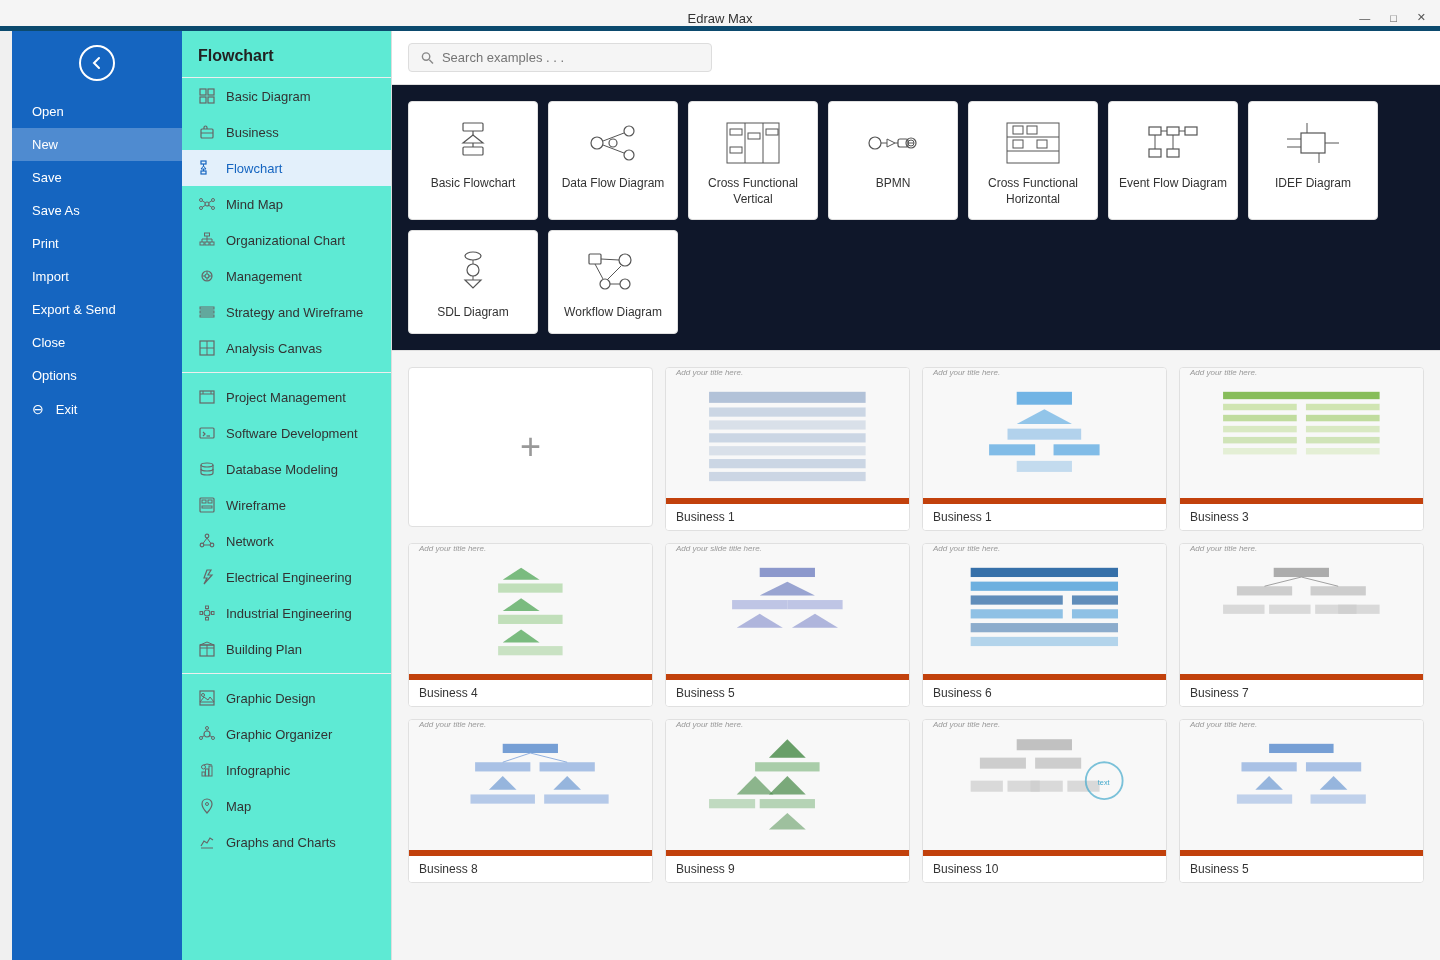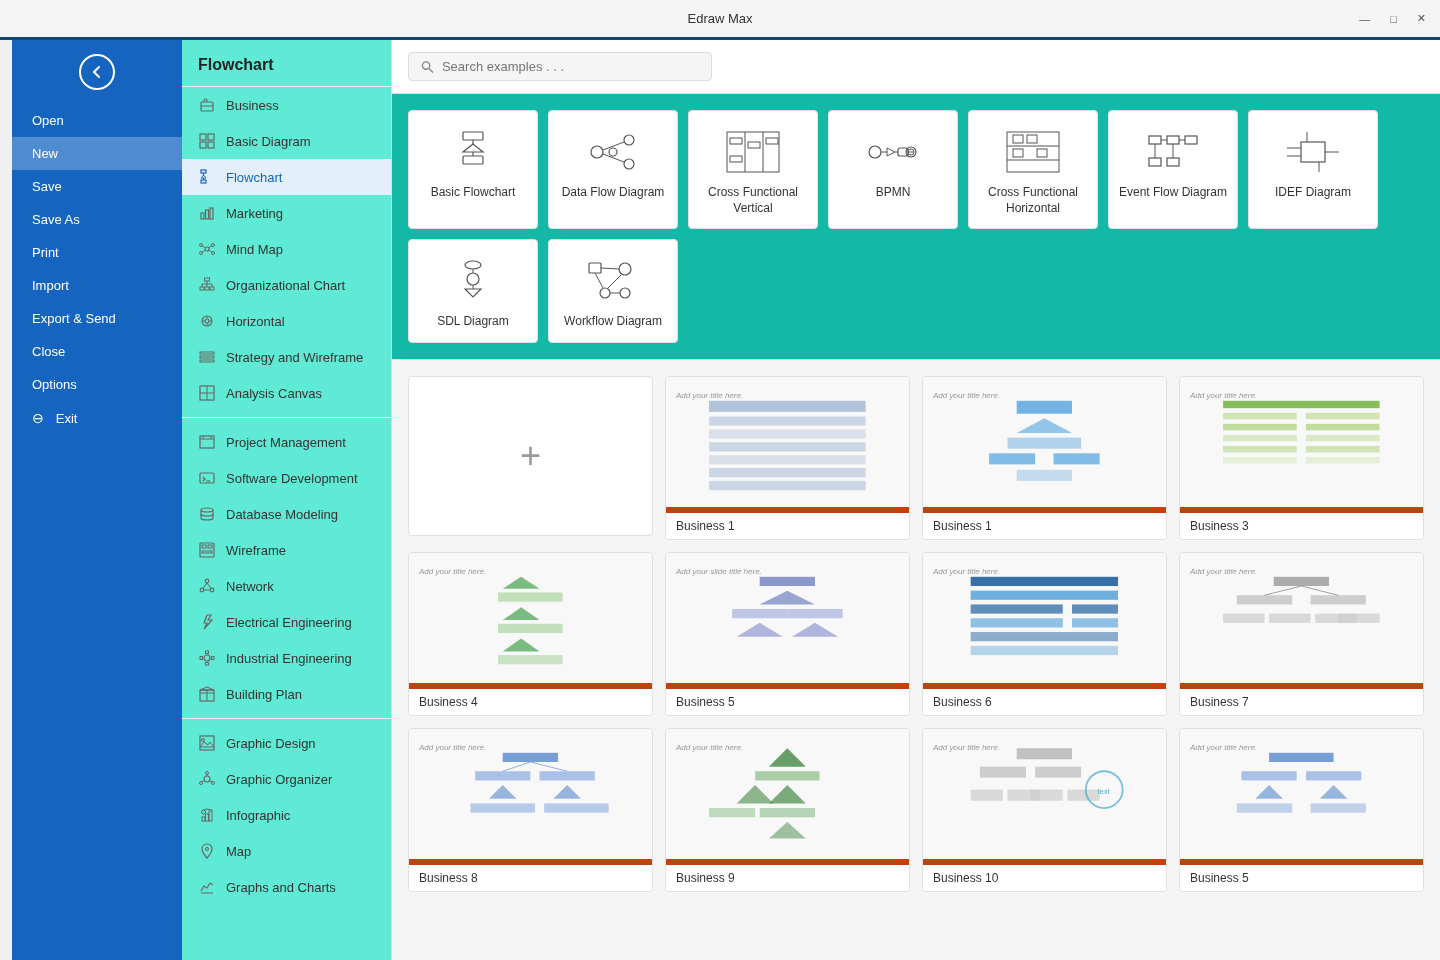--- a/index.html
+++ b/index.html
@@ -1,25 +1,25 @@
 <!DOCTYPE html>
 <html><head>
   <meta charset="utf-8">
   <style>
     * { box-sizing: border-box; margin: 0; padding: 0; }
     body { font-family: 'Segoe UI', Arial, sans-serif; font-size: 13px; background: #f0f0f0; display: flex; flex-direction: column; height: 960px; overflow: hidden; }
 
     
     .title-bar {
-      height: 40px;
+      height: 31px;
       background: #f5f5f5;
       display: flex;
-      align-items: center;
+      align-items: flex-end;
       justify-content: center;
-      border-bottom: 3px solid #0c4a6e;
+      border-bottom: 5px solid #0c4a6e;
       position: relative;
     }
     .title-bar-title {
       font-size: 13px;
       color: #333;
       font-weight: 500;
     }
     .title-bar-controls {
       position: absolute;
       right: 8px;
@@ -156,21 +156,21 @@
       background: transparent;
       outline: none;
       font-size: 13px;
       color: #888;
       width: 100%;
     }
 
     
     .section-top {
       padding: 16px;
-      background: #14b8a6;
+      background: #0f172a;
       border-bottom: 1px solid #e0e0e0;
     }
     .diagram-types-grid {
       display: flex;
       flex-wrap: wrap;
       gap: 10px;
     }
     .diagram-type-card {
       width: 130px;
       border: 1px solid #e0e0e0;
@@ -252,21 +252,21 @@
       height: 44px;
     }
 
     
     ::-webkit-scrollbar { width: 6px; }
     ::-webkit-scrollbar-thumb { background: #ccc; border-radius: 3px; }
 
     
     .add-title {
       position: absolute;
-      top: 14px;
+      top: 0;
       left: 10px;
       font-size: 8px;
       color: #999;
       font-style: italic;
     }
   </style>
 </head>
 <body>
 
 <div class="title-bar">
@@ -323,59 +323,49 @@
     </div>
   </div>
 
   <div class="mid-sidebar">
     <div class="mid-sidebar-title">Flowchart</div>
 
     <div>
       <div class="mid-sidebar-item">
         <span class="icon">
           <svg width="16" height="16" viewBox="0 0 16 16" fill="none">
-              <rect x="2" y="5" width="12" height="9" rx="1" stroke="#666" stroke-width="1.2"></rect>
-              <path d="M5 5V3.5a1.5 1.5 0 0 1 3 0V5" stroke="#666" stroke-width="1.2"></path>
-              <line x1="2" y1="9" x2="14" y2="9" stroke="#666" stroke-width="1"></line>
-            </svg>
-        </span>
-        <span>Business</span>
-      </div>
-      <div class="mid-sidebar-item">
-        <span class="icon">
-          <svg width="16" height="16" viewBox="0 0 16 16" fill="none">
               <rect x="1" y="1" width="6" height="6" stroke="#666" stroke-width="1.2"></rect>
               <rect x="9" y="1" width="6" height="6" stroke="#666" stroke-width="1.2"></rect>
               <rect x="1" y="9" width="6" height="6" stroke="#666" stroke-width="1.2"></rect>
               <rect x="9" y="9" width="6" height="6" stroke="#666" stroke-width="1.2"></rect>
             </svg>
         </span>
         <span>Basic Diagram</span>
+      </div>
+      <div class="mid-sidebar-item">
+        <span class="icon">
+          <svg width="16" height="16" viewBox="0 0 16 16" fill="none">
+              <rect x="2" y="5" width="12" height="9" rx="1" stroke="#666" stroke-width="1.2"></rect>
+              <path d="M5 5V3.5a1.5 1.5 0 0 1 3 0V5" stroke="#666" stroke-width="1.2"></path>
+              <line x1="2" y1="9" x2="14" y2="9" stroke="#666" stroke-width="1"></line>
+            </svg>
+        </span>
+        <span>Business</span>
       </div>
       <div class="mid-sidebar-item active">
         <span class="icon">
           <svg width="16" height="16" viewBox="0 0 16 16" fill="none">
               <rect x="2" y="1" width="5" height="3" stroke="#1565c0" stroke-width="1.2"></rect>
               <polygon points="4.5,6 2,9 7,9" stroke="#1565c0" stroke-width="1" fill="none"></polygon>
               <rect x="2" y="11" width="5" height="3" stroke="#1565c0" stroke-width="1.2"></rect>
               <line x1="4.5" y1="4" x2="4.5" y2="6" stroke="#1565c0" stroke-width="1"></line>
               <line x1="4.5" y1="9" x2="4.5" y2="11" stroke="#1565c0" stroke-width="1"></line>
             </svg>
         </span>
         <span>Flowchart</span>
-      </div>
-      <div class="mid-sidebar-item">
-        <span class="icon">
-          <svg width="16" height="16" viewBox="0 0 16 16" fill="none">
-              <rect x="2" y="8" width="3" height="6" stroke="#666" stroke-width="1.2"></rect>
-              <rect x="6.5" y="5" width="3" height="9" stroke="#666" stroke-width="1.2"></rect>
-              <rect x="11" y="3" width="3" height="11" stroke="#666" stroke-width="1.2"></rect>
-            </svg>
-        </span>
-        <span>Marketing</span>
       </div>
       <div class="mid-sidebar-item">
         <span class="icon">
           <svg width="16" height="16" viewBox="0 0 16 16" fill="none">
               <circle cx="8" cy="8" r="2" stroke="#666" stroke-width="1.2"></circle>
               <circle cx="2" cy="4" r="1.5" stroke="#666" stroke-width="1"></circle>
               <circle cx="2" cy="12" r="1.5" stroke="#666" stroke-width="1"></circle>
               <circle cx="14" cy="4" r="1.5" stroke="#666" stroke-width="1"></circle>
               <circle cx="14" cy="12" r="1.5" stroke="#666" stroke-width="1"></circle>
               <line x1="6" y1="6.5" x2="3.2" y2="4.8" stroke="#666" stroke-width="1"></line>
@@ -406,21 +396,21 @@
         <span class="icon">
           <svg width="16" height="16" viewBox="0 0 16 16" fill="none">
               <circle cx="8" cy="8" r="5" stroke="#666" stroke-width="1.2"></circle>
               <circle cx="8" cy="8" r="2" stroke="#666" stroke-width="1.2"></circle>
               <line x1="8" y1="3" x2="8" y2="6" stroke="#666" stroke-width="1"></line>
               <line x1="8" y1="10" x2="8" y2="13" stroke="#666" stroke-width="1"></line>
               <line x1="3" y1="8" x2="6" y2="8" stroke="#666" stroke-width="1"></line>
               <line x1="10" y1="8" x2="13" y2="8" stroke="#666" stroke-width="1"></line>
             </svg>
         </span>
-        <span>Horizontal</span>
+        <span>Management</span>
       </div>
       <div class="mid-sidebar-item">
         <span class="icon">
           <svg width="16" height="16" viewBox="0 0 16 16" fill="none">
               <rect x="1" y="3" width="14" height="2" stroke="#666" stroke-width="1"></rect>
               <rect x="1" y="7" width="14" height="2" stroke="#666" stroke-width="1"></rect>
               <rect x="1" y="11" width="14" height="2" stroke="#666" stroke-width="1"></rect>
             </svg>
         </span>
         <span>Strategy and Wireframe</span>

